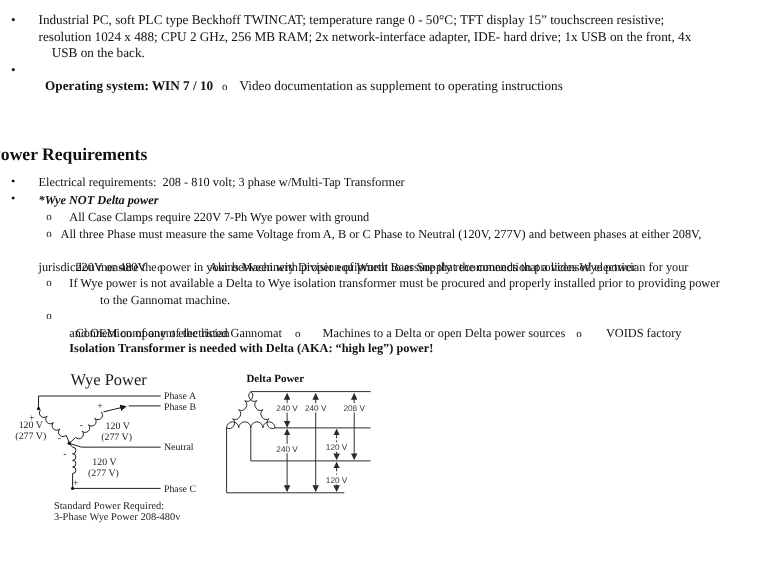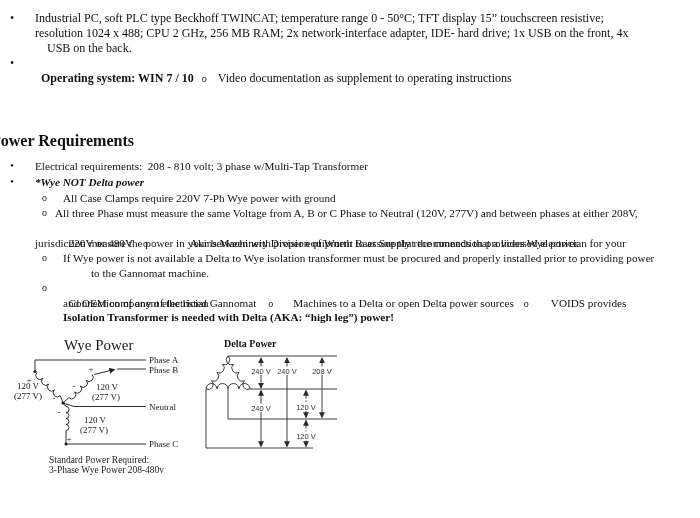--- a/index.html
+++ b/index.html
@@ -59,21 +59,21 @@
 </div>
 
 <div class="ln pw" style="left:35px;top:236px;">jurisdiction measure the power in your between with proper equipment to assure that the connection provides Wye power</div>
 
 <span class="sub" style="left:42px;top:252px;">o</span>
 <div class="ln pw" style="left:63px;top:251px;">If Wye power is not available a Delta to Wye isolation transformer must be procured and properly installed prior to providing power</div>
 <div class="ln pw" style="left:63px;top:266px;margin-left:28px;">to the Gannomat machine.</div>
 
 <span class="sub" style="left:42px;top:282px;">o</span>
 <div class="ln pw" style="left:63px;top:281px;">
-  <span>Connection of any of the listed Gannomat</span><span class="oc" style="margin-left:12px;">o</span><span style="margin-left:20px;">Machines to a Delta or open Delta power sources</span><span class="oc" style="margin-left:10px;">o</span><span style="margin-left:22px;">VOIDS provides</span>
+  <span>Connection of any of the listed Gannomat</span><span class="oc" style="margin-left:12px;">o</span><span style="margin-left:20px;">Machines to a Delta or open Delta power sources</span><span class="oc" style="margin-left:10px;">o</span><span style="margin-left:22px;">VOIDS factory</span>
 </div>
 <div class="ln pw" style="left:63px;top:296px;">and OEM component electrician</div>
 <div class="ln pw b" style="left:63px;top:310px;">Isolation Transformer is needed with Delta (AKA: “high leg”) power!</div>
 
 <svg style="left:8px;top:333px;" width="178" height="146" viewBox="8 333 178 146">
   <defs>
     <marker id="warr" viewBox="0 0 6 6" markerWidth="6" markerHeight="6" refX="5.3" refY="3" orient="auto-start-reverse" markerUnits="userSpaceOnUse">
       <path d="M0,0 L6,3 L0,6 Z" fill="#1c1c1c"></path>
     </marker>
   </defs>

